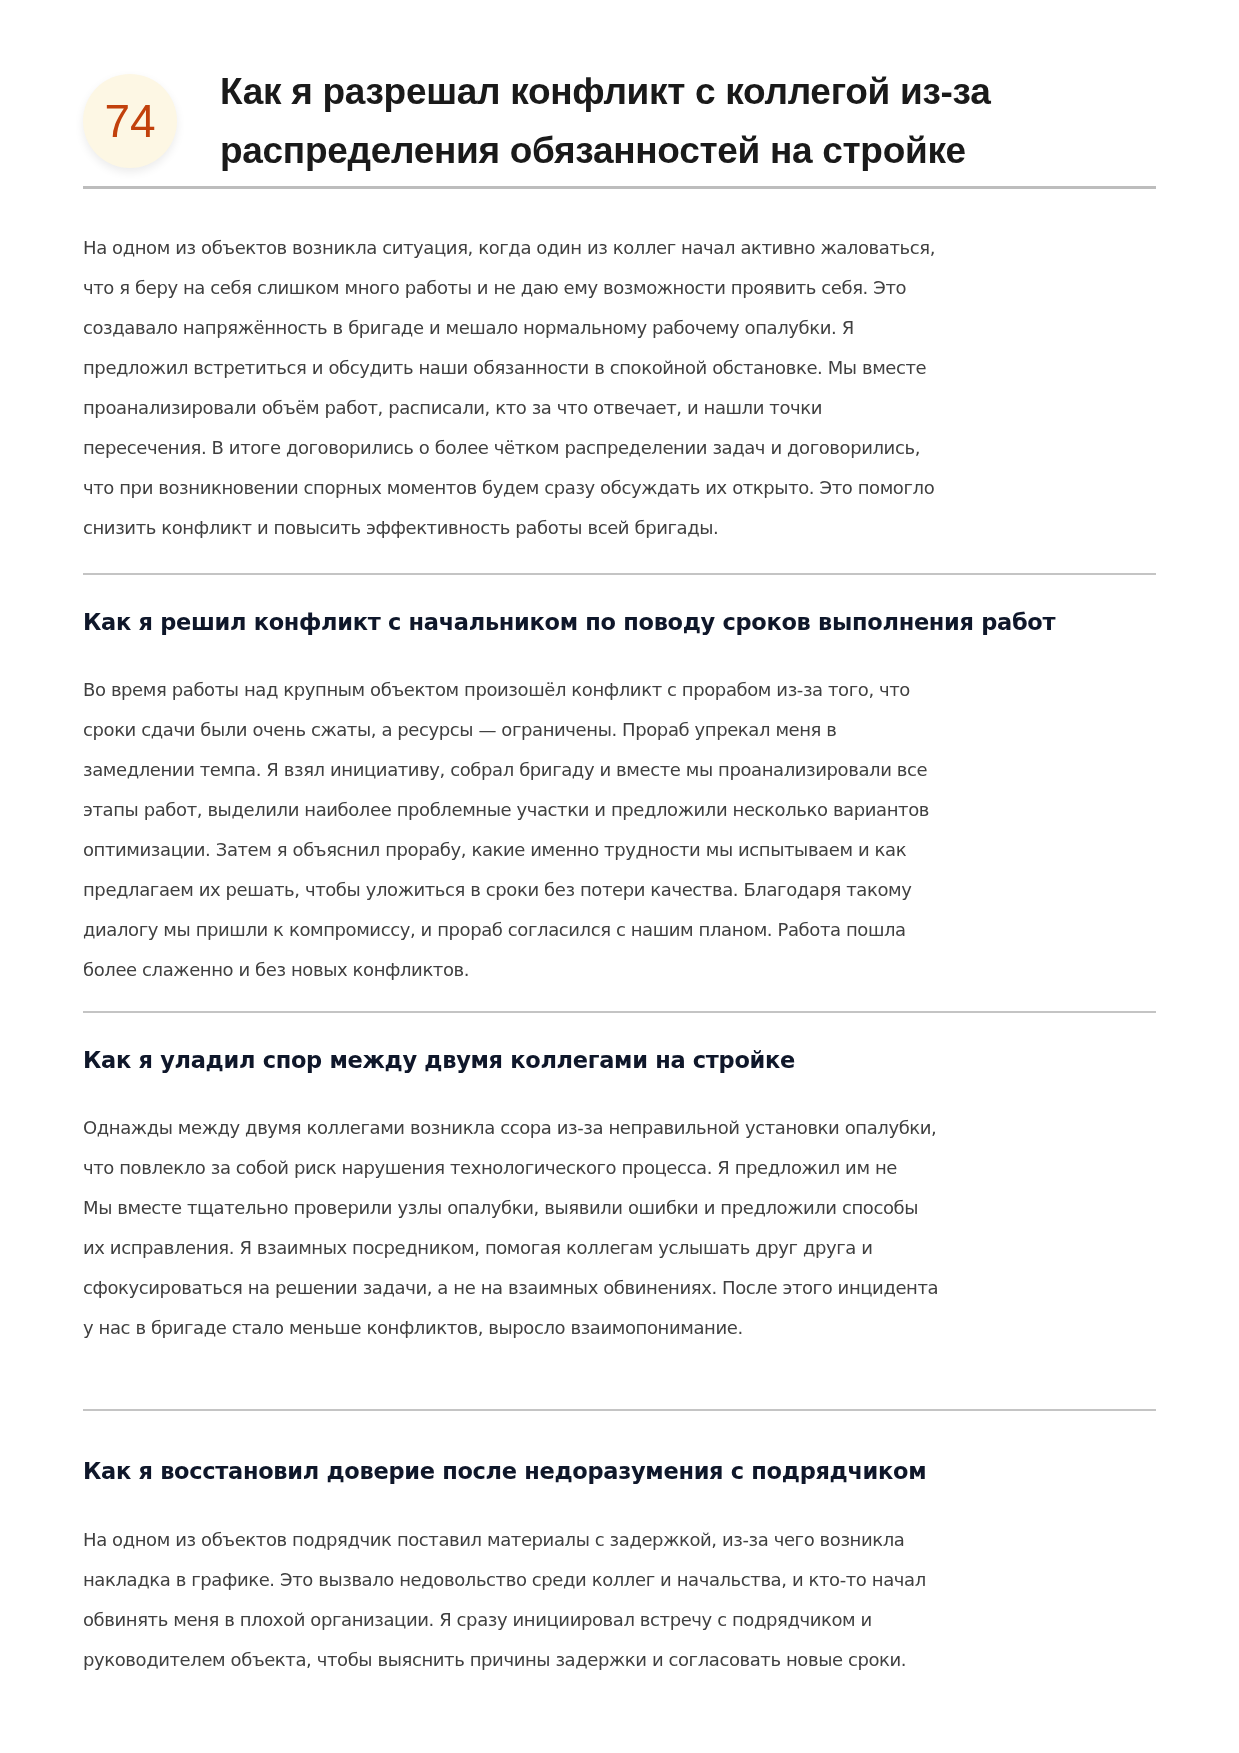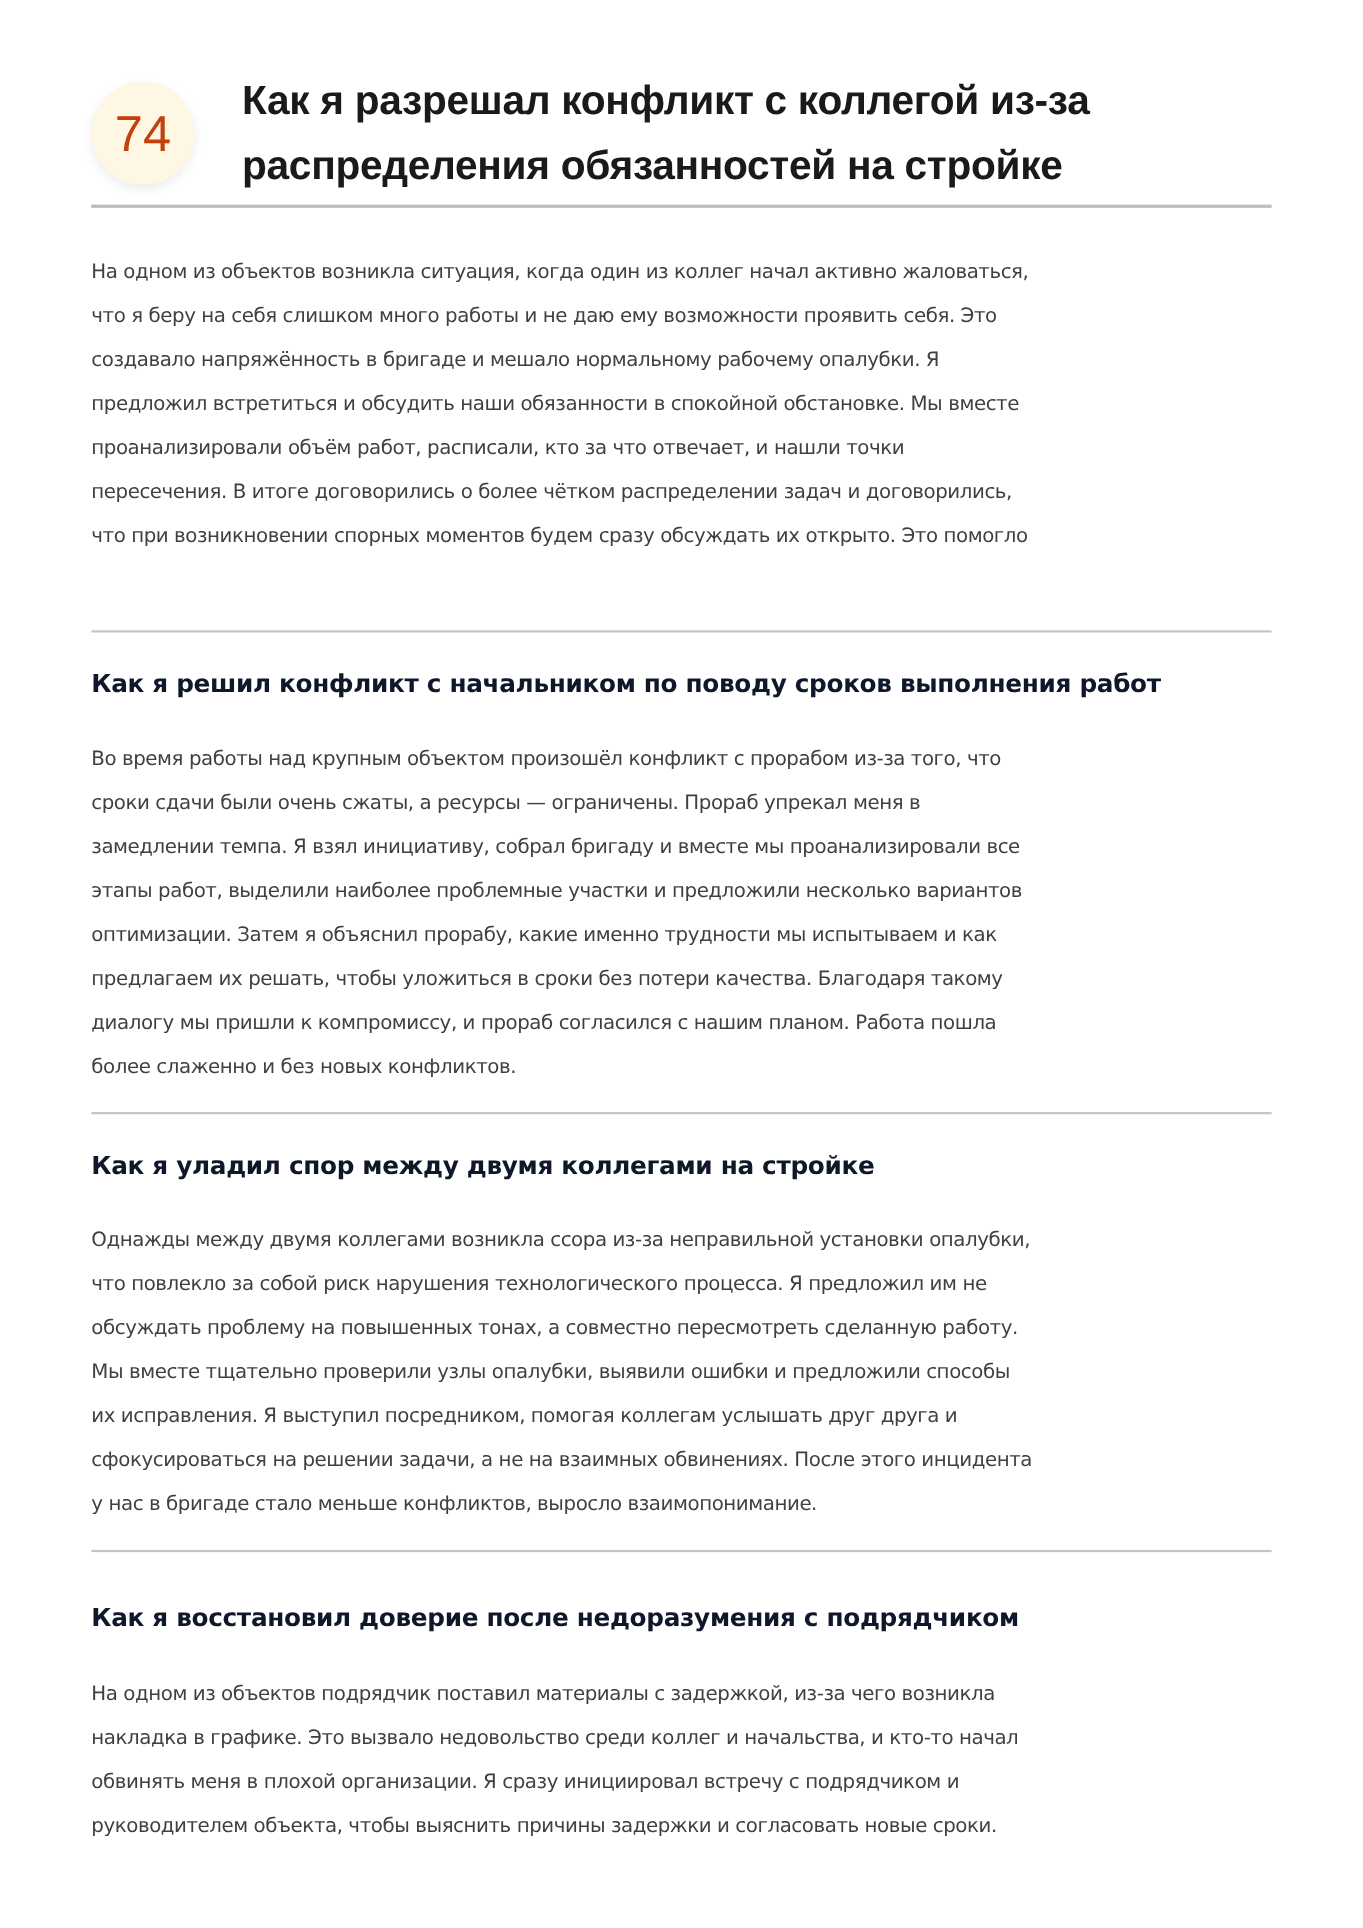--- a/index.html
+++ b/index.html
@@ -35,20 +35,21 @@
   </div>
 
   <p class="para abs" style="top:228px;">
     <span class="ln">На одном из объектов возникла ситуация, когда один из коллег начал активно жаловаться,</span>
     <span class="ln">что я беру на себя слишком много работы и не даю ему возможности проявить себя. Это</span>
     <span class="ln">создавало напряжённость в бригаде и мешало нормальному рабочему опалубки. Я</span>
     <span class="ln">предложил встретиться и обсудить наши обязанности в спокойной обстановке. Мы вместе</span>
     <span class="ln">проанализировали объём работ, расписали, кто за что отвечает, и нашли точки</span>
     <span class="ln">пересечения. В итоге договорились о более чётком распределении задач и договорились,</span>
     <span class="ln">что при возникновении спорных моментов будем сразу обсуждать их открыто. Это помогло</span>
+    <span class="ln">снизить конфликт и повысить эффективность работы всей бригады.</span>
   </p>
 
   <div class="section-rule abs" style="top:573px;"></div>
 
   <h2 class="subhead abs" style="top:607px;">Как я решил конфликт с начальником по поводу сроков выполнения работ</h2>
   <p class="para abs" style="top:670px;">
     <span class="ln">Во время работы над крупным объектом произошёл конфликт с прорабом из-за того, что</span>
     <span class="ln">сроки сдачи были очень сжаты, а ресурсы — ограничены. Прораб упрекал меня в</span>
     <span class="ln">замедлении темпа. Я взял инициативу, собрал бригаду и вместе мы проанализировали все</span>
     <span class="ln">этапы работ, выделили наиболее проблемные участки и предложили несколько вариантов</span>
@@ -57,23 +58,22 @@
     <span class="ln">диалогу мы пришли к компромиссу, и прораб согласился с нашим планом. Работа пошла</span>
     <span class="ln">более слаженно и без новых конфликтов.</span>
   </p>
 
   <div class="section-rule abs" style="top:1011px;"></div>
 
   <h2 class="subhead abs" style="top:1045px;">Как я уладил спор между двумя коллегами на стройке</h2>
   <p class="para abs" style="top:1108px;">
     <span class="ln">Однажды между двумя коллегами возникла ссора из-за неправильной установки опалубки,</span>
     <span class="ln">что повлекло за собой риск нарушения технологического процесса. Я предложил им не</span>
-    <span class="ln">обсуждать проблему на повышенных тонах, а совместно пересмотреть сделанную работу.</span>
     <span class="ln">Мы вместе тщательно проверили узлы опалубки, выявили ошибки и предложили способы</span>
-    <span class="ln">их исправления. Я выступил посредником, помогая коллегам услышать друг друга и</span>
+    <span class="ln">их исправления. Я взаимных посредником, помогая коллегам услышать друг друга и</span>
     <span class="ln">сфокусироваться на решении задачи, а не на взаимных обвинениях. После этого инцидента</span>
     <span class="ln">у нас в бригаде стало меньше конфликтов, выросло взаимопонимание.</span>
   </p>
 
   <div class="section-rule abs" style="top:1409px;"></div>
 
   <h2 class="subhead abs" style="top:1444px;margin-top:12px;">Как я восстановил доверие после недоразумения с подрядчиком</h2>
   <p class="para abs" style="top:1507px;margin-top:13px;">
     <span class="ln">На одном из объектов подрядчик поставил материалы с задержкой, из-за чего возникла</span>
     <span class="ln">накладка в графике. Это вызвало недовольство среди коллег и начальства, и кто-то начал</span>

